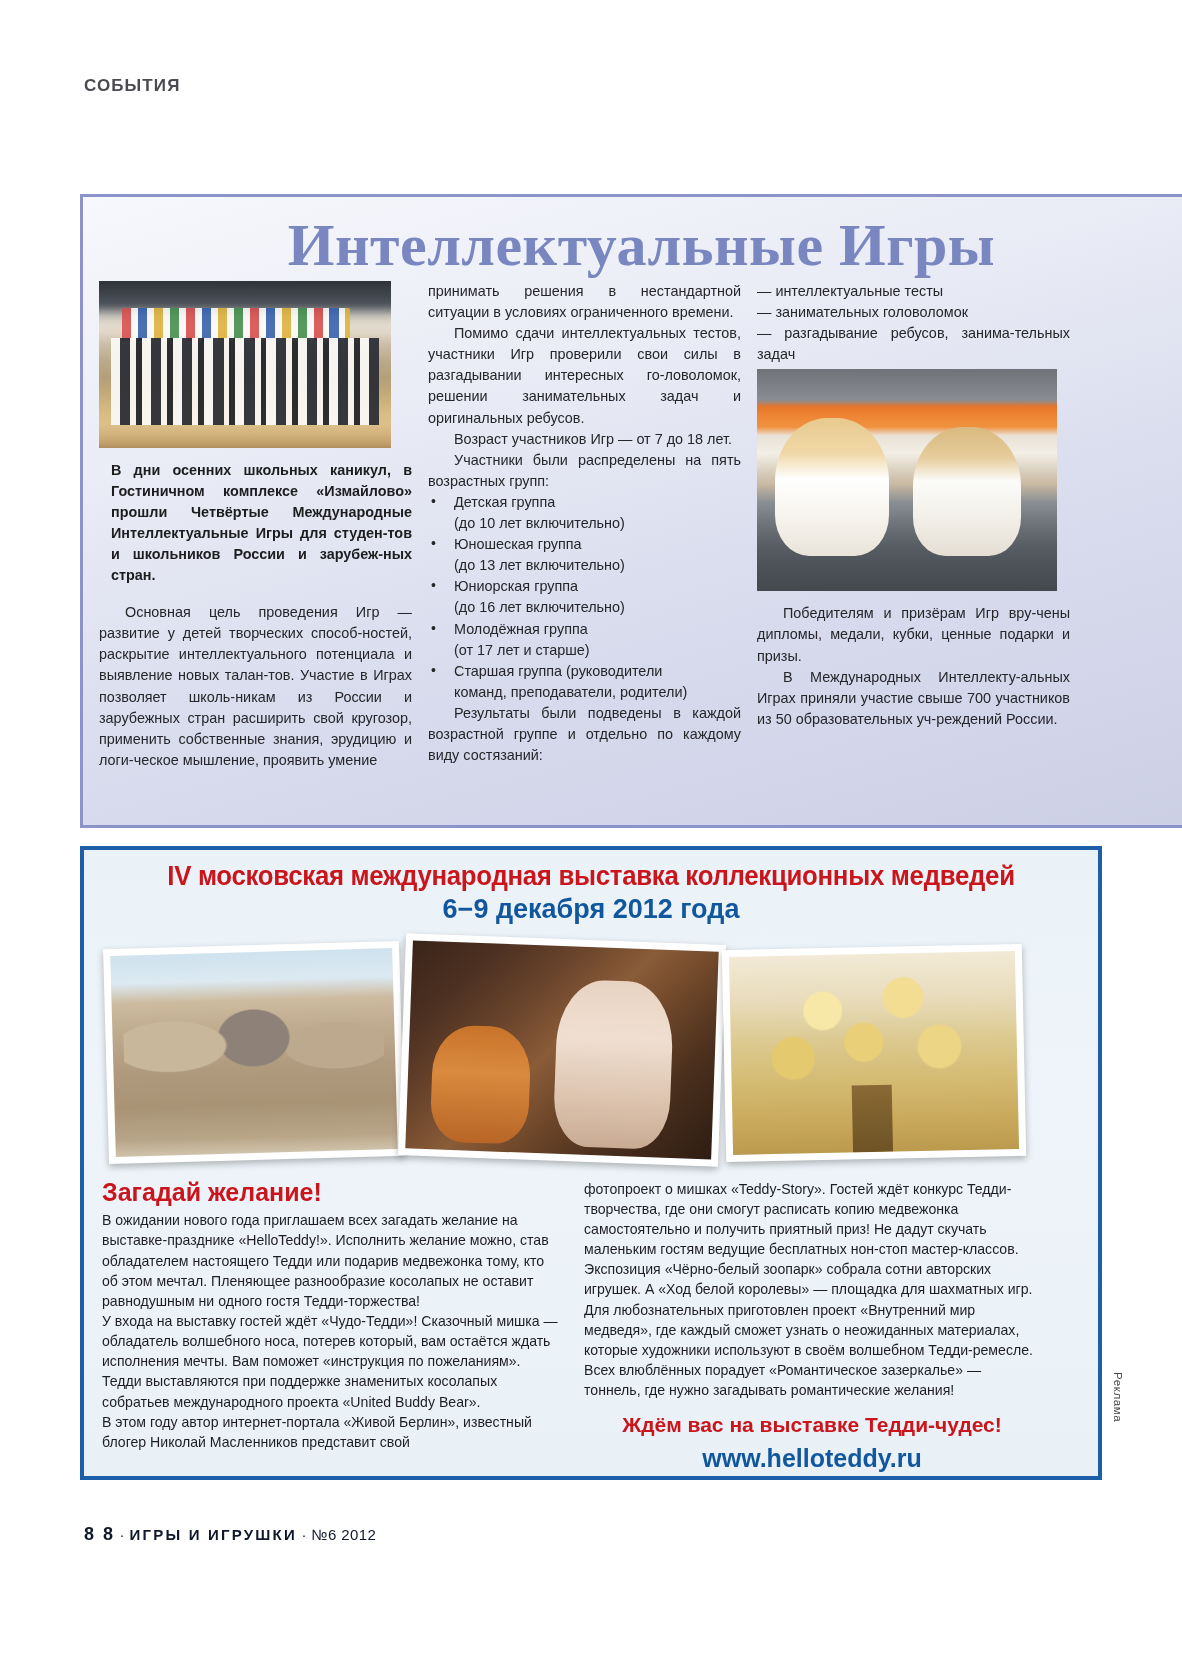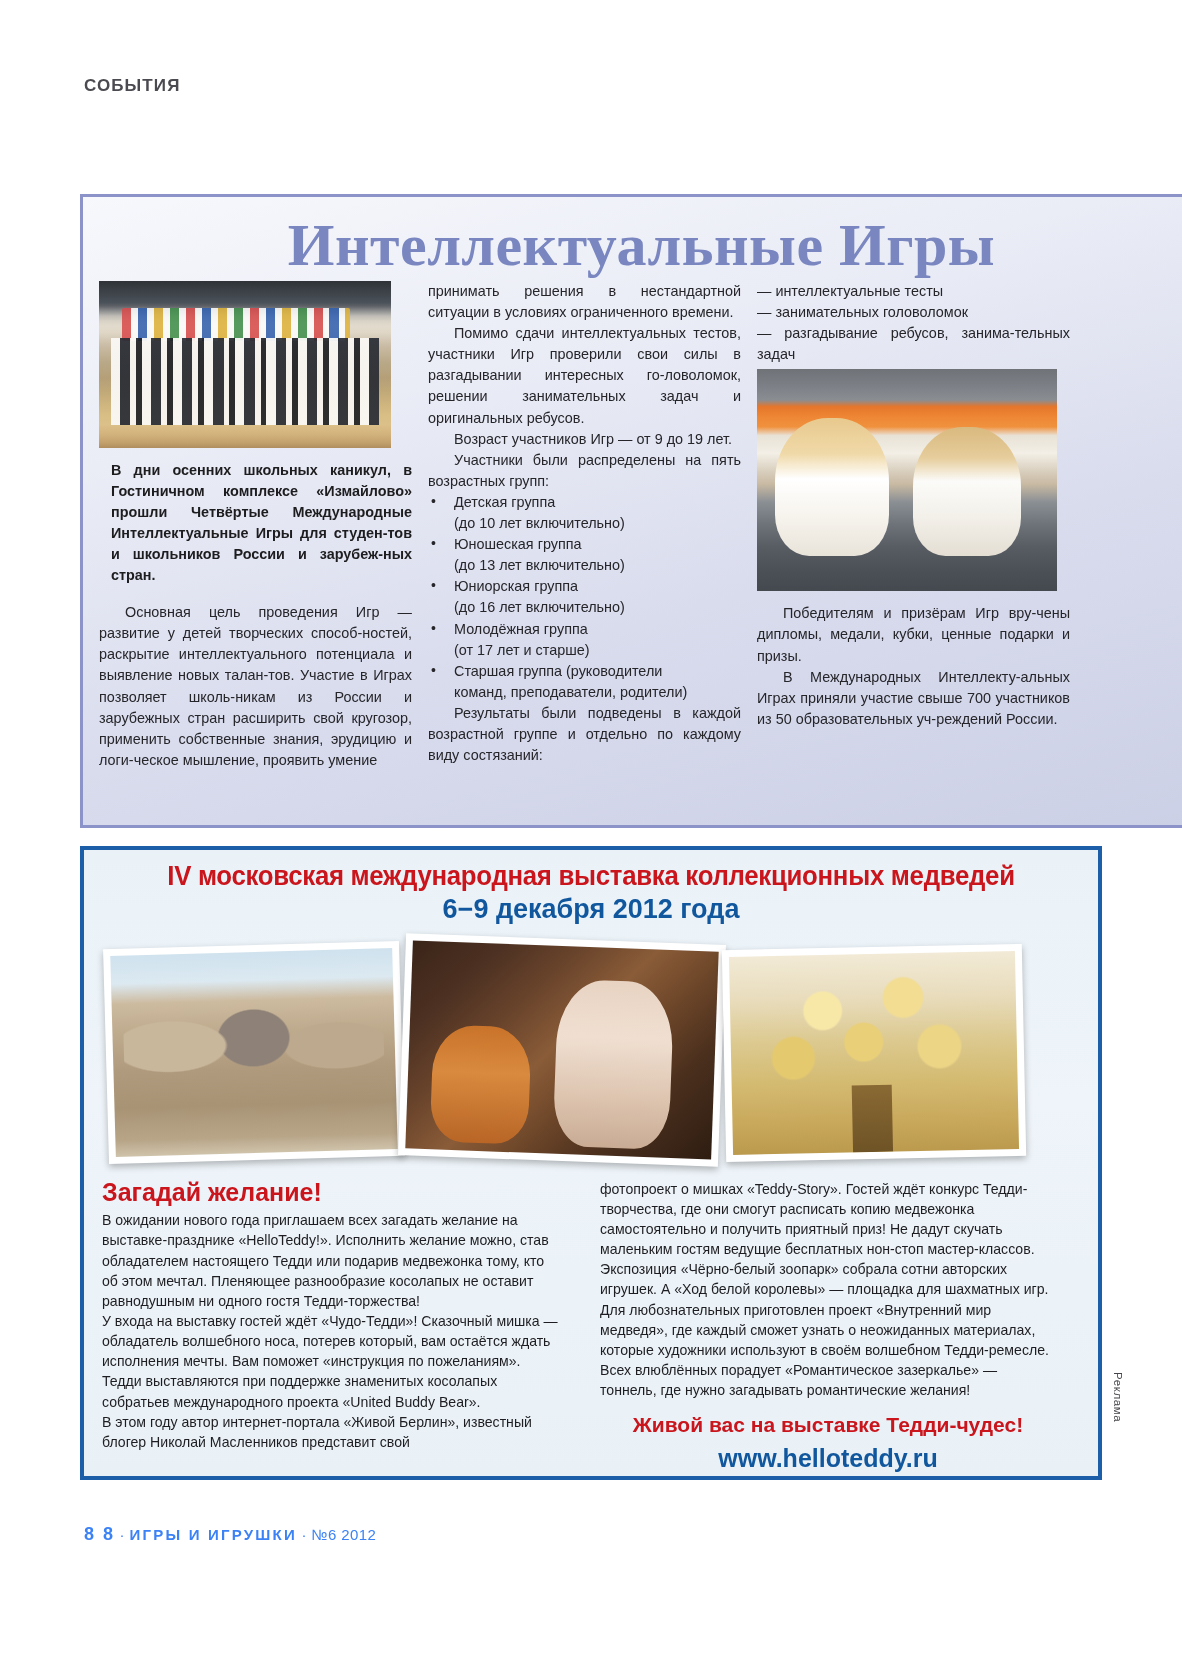--- a/index.html
+++ b/index.html
@@ -313,21 +313,21 @@
     content: "";
     position: absolute;
     left: 42%; bottom: 0;
     width: 14%; height: 34%;
     background: linear-gradient(to bottom, #8a6a34, #6e5326);
   }
 
   
   .a2-cols {
     display: flex;
-    gap: 42px;
+    gap: 26px;
     padding: 4px 18px 0 18px;
     box-sizing: border-box;
   }
   .a2-col { width: 456px; flex: 0 0 456px; }
   .a2-head2 {
     font-size: 25px;
     font-weight: bold;
     color: #c9151b;
     margin: 0 0 4px 0;
     line-height: 1.1;
@@ -365,21 +365,21 @@
     writing-mode: vertical-rl;
     letter-spacing: 0.6px;
   }
 
   
   .footer {
     position: absolute;
     left: 84px;
     top: 1524px;
     font-size: 15px;
-    color: #3b82f6;
+    color: #0f172a;
     letter-spacing: 0.4px;
     white-space: nowrap;
   }
   .footer .pagenum {
     font-weight: bold;
     font-size: 18px;
     letter-spacing: 2px;
   }
   .footer .journal {
     font-weight: bold;
@@ -400,21 +400,21 @@
 
     <div class="a1-col">
       <div class="photo photo-1"></div>
       <p class="lead">В дни осенних школьных каникул, в Гостиничном комплексе «Измайлово» прошли Четвёртые Международные Интеллектуальные Игры для студен-тов и школьников России и зарубеж-ных стран.</p>
       <p class="body-text">Основная цель проведения Игр — развитие у детей творческих способ-ностей, раскрытие интеллектуального потенциала и выявление новых талан-тов. Участие в Играх позволяет школь-никам из России и зарубежных стран расширить свой кругозор, применить собственные знания, эрудицию и логи-ческое мышление, проявить умение</p>
     </div>
 
     <div class="a1-col">
       <p class="body-text noindent">принимать решения в нестандартной ситуации в условиях ограниченного времени.</p>
       <p class="body-text">Помимо сдачи интеллектуальных тестов, участники Игр проверили свои силы в разгадывании интересных го-ловоломок, решении занимательных задач и оригинальных ребусов.</p>
-      <p class="body-text">Возраст участников Игр — от 9 до 19 лет.</p>
+      <p class="body-text">Возраст участников Игр — от 7 до 18 лет.</p>
       <p class="body-text">Участники были распределены на пять возрастных групп:</p>
 
       <ul class="groups">
         <li>
           <span class="bullet">•</span>
           <span>Детская группа</span>
           <span class="sub">(до 10 лет включительно)</span>
         </li>
         <li>
           <span class="bullet">•</span>
@@ -477,21 +477,21 @@
     </div>
   </div>
 
   <div class="a2-cols">
     <div class="a2-col">
       <div class="a2-head2">Загадай желание!</div>
       <p class="ad-text">В ожидании нового года приглашаем всех загадать желание на выставке-празднике «HelloTeddy!». Исполнить желание можно, став обладателем настоящего Тедди или подарив медвежонка тому, кто об этом мечтал. Пленяющее разнообразие косолапых не оставит равнодушным ни одного гостя Тедди-торжества!<br>У входа на выставку гостей ждёт «Чудо-Тедди»! Сказочный мишка — обладатель волшебного носа, потерев который, вам остаётся ждать исполнения мечты. Вам поможет «инструкция по пожеланиям».<br>Тедди выставляются при поддержке знаменитых косолапых собратьев международного проекта «United Buddy Bear».<br>В этом году автор интернет-портала «Живой Берлин», известный блогер Николай Масленников представит свой</p>
     </div>
     <div class="a2-col">
       <p class="ad-text">фотопроект о мишках «Teddy-Story». Гостей ждёт конкурс Тедди-творчества, где они смогут расписать копию медвежонка самостоятельно и получить приятный приз! Не дадут скучать маленьким гостям ведущие бесплатных нон-стоп мастер-классов. Экспозиция «Чёрно-белый зоопарк» собрала сотни авторских игрушек. А «Ход белой королевы» — площадка для шахматных игр. Для любознательных приготовлен проект «Внутренний мир медведя», где каждый сможет узнать о неожиданных материалах, которые художники используют в своём волшебном Тедди-ремесле.<br>Всех влюблённых порадует «Романтическое зазеркалье» — тоннель, где нужно загадывать романтические желания!</p>
-      <div class="cta">Живой вас на выставке Тедди-чудес!</div>
+      <div class="cta">Ждём вас на выставке Тедди-чудес!</div>
       <div class="url">www.helloteddy.ru</div>
     </div>
   </div>
 </div>
 
 <div class="reklama">Реклама</div>
 
 <div class="footer">
   <span class="pagenum">8 8</span>
   <span>·</span>

